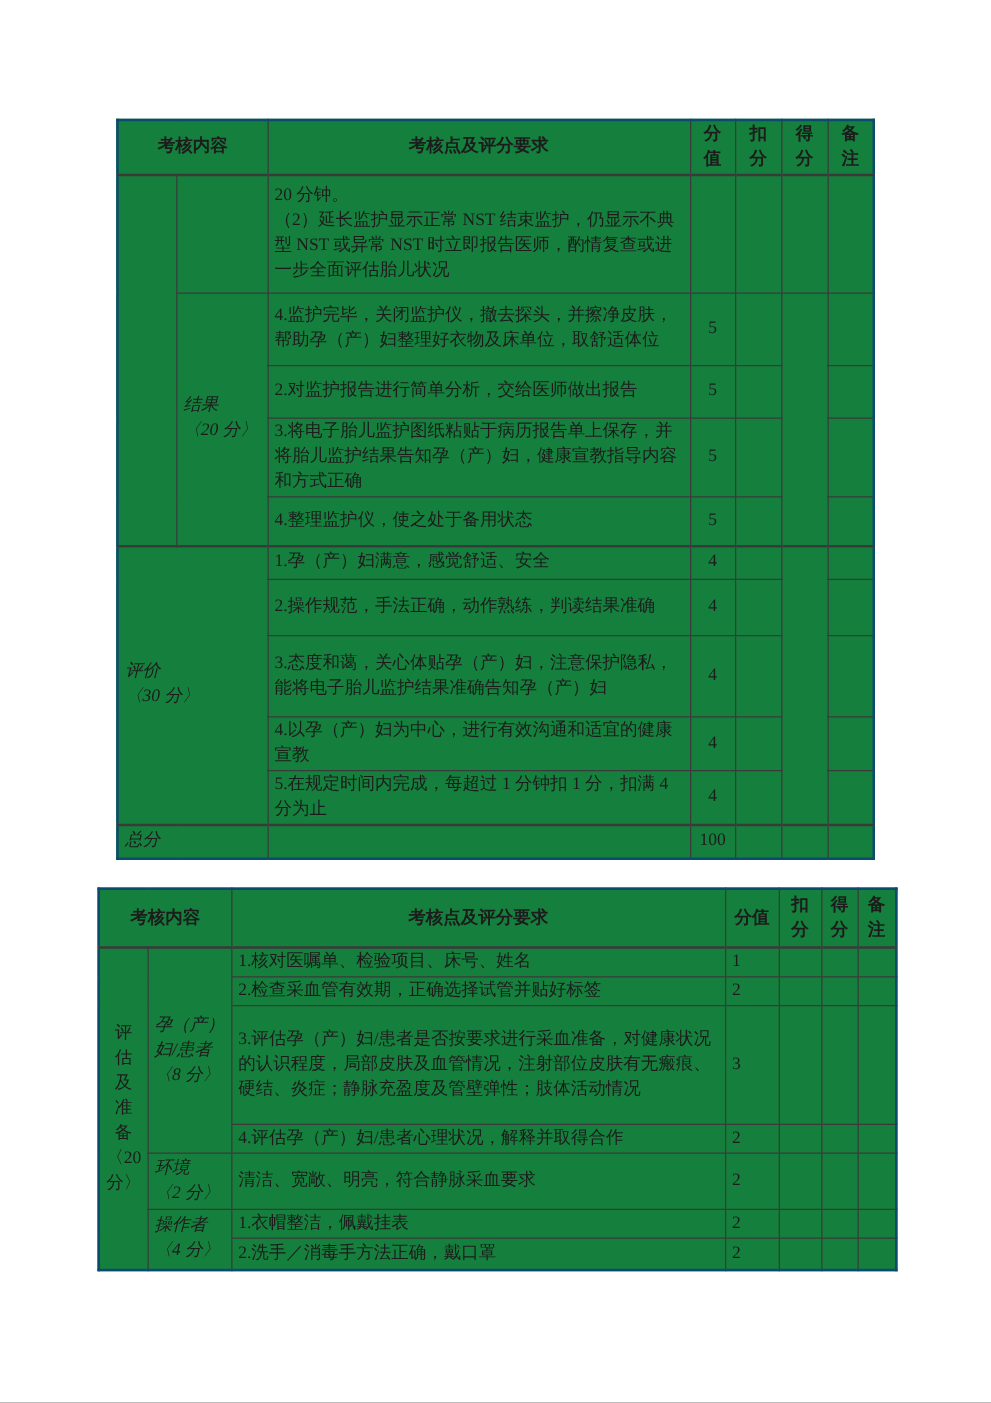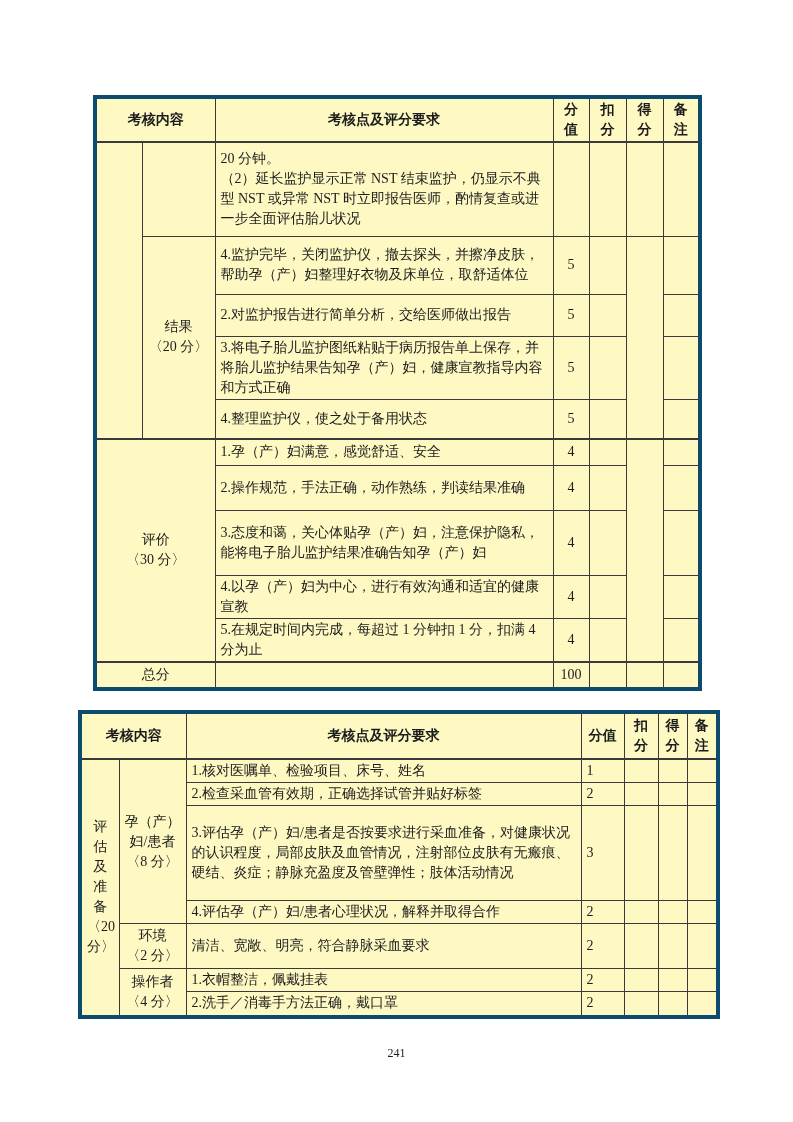--- a/index.html
+++ b/index.html
@@ -3,34 +3,34 @@
 <meta charset="utf-8">
 <style>
   html,body { margin:0; padding:0; background:#888; }
   .page {
     position:relative; width:793px; height:1122px; background:#ffffff;
     font-family:"Liberation Serif","DejaVu Serif",serif; color:#1c1c1c;
     overflow:hidden;
   }
   table.t {
     position:absolute; border-collapse:collapse; table-layout:fixed;
-    background:#fef9c3; border:4px solid #0c4a6e;
+    background:#15803d; border:2px solid #0c4a6e;
   }
   table.t td, table.t th {
     border:1px solid #3a3a3a; padding:1px 5px;
     font-size:14px; line-height:20px; vertical-align:middle;
     overflow:hidden; font-weight:normal;
   }
   table.t tr.hdr th {
     font-weight:bold; text-align:center; border-bottom:2px solid #3a3a3a;
     white-space:pre-line; padding:1px 2px;
   }
   .preline { white-space:pre-line; }
   .txt { text-align:left; }
-  .lbl { text-align:center; font-weight:bold; white-space:pre-line; padding:1px 2px; }
+  .lbl { font-weight:bold; white-space:pre-line; padding:1px 2px;font-style:italic; }
   .vlbl { text-align:center; font-weight:bold; white-space:pre-line; padding:1px 1px; line-height:21px; }
   .num-c { text-align:center; }
   .num-l { text-align:left; padding-left:6px; }
   tr.sep td { border-top:2px solid #3a3a3a; }
   .t1 { left:93px; top:95px; width:605px; }
   .t2 { left:78px; top:710px; width:638px; }
   .doc-title {
     position:absolute; left:78px; top:678px; width:638px;
     text-align:center; font-weight:bold; font-size:15.5px; line-height:22px;
   }
@@ -230,15 +230,14 @@
     <tr style="height:25px">
       <td class="txt">2.洗手／消毒手方法正确，戴口罩</td>
       <td class="num-l">2</td>
       <td></td>
       <td></td>
       <td></td>
     </tr>
     </tbody>
   </table>
 
-  <div class="page-num">241</div>
 
 </div>
 
 </body></html>

